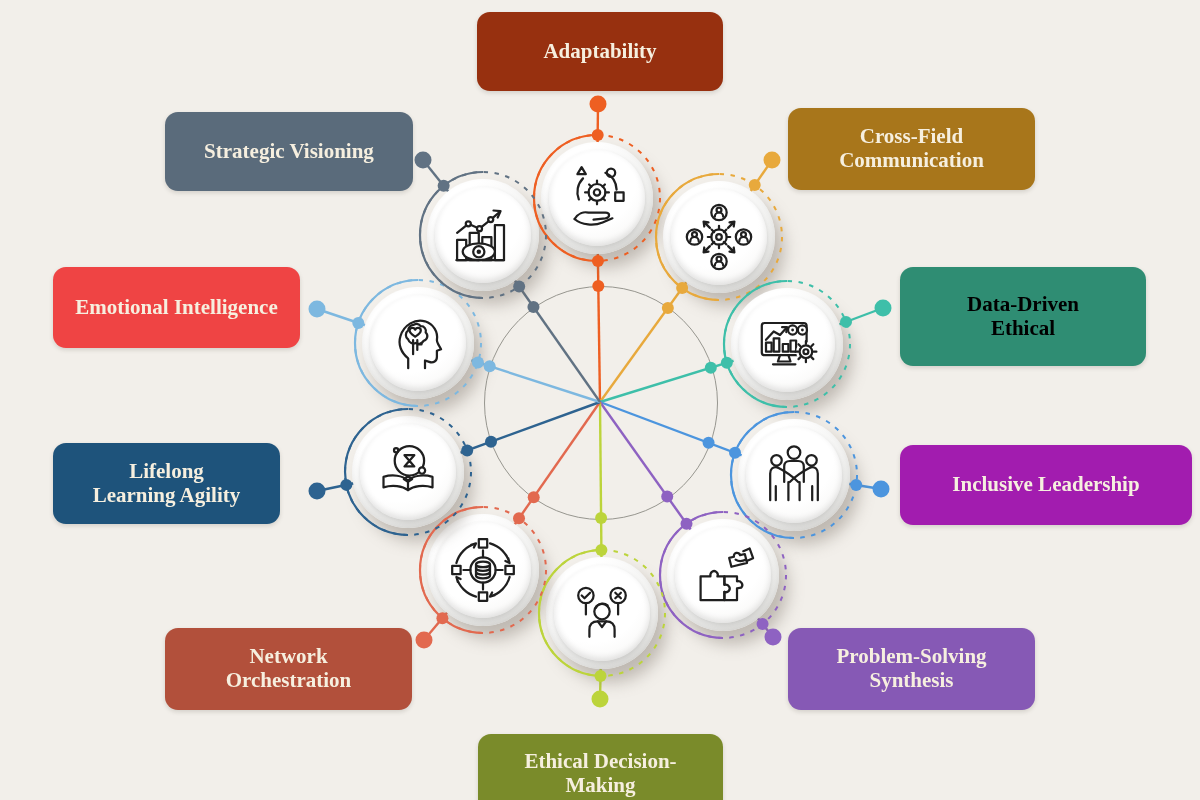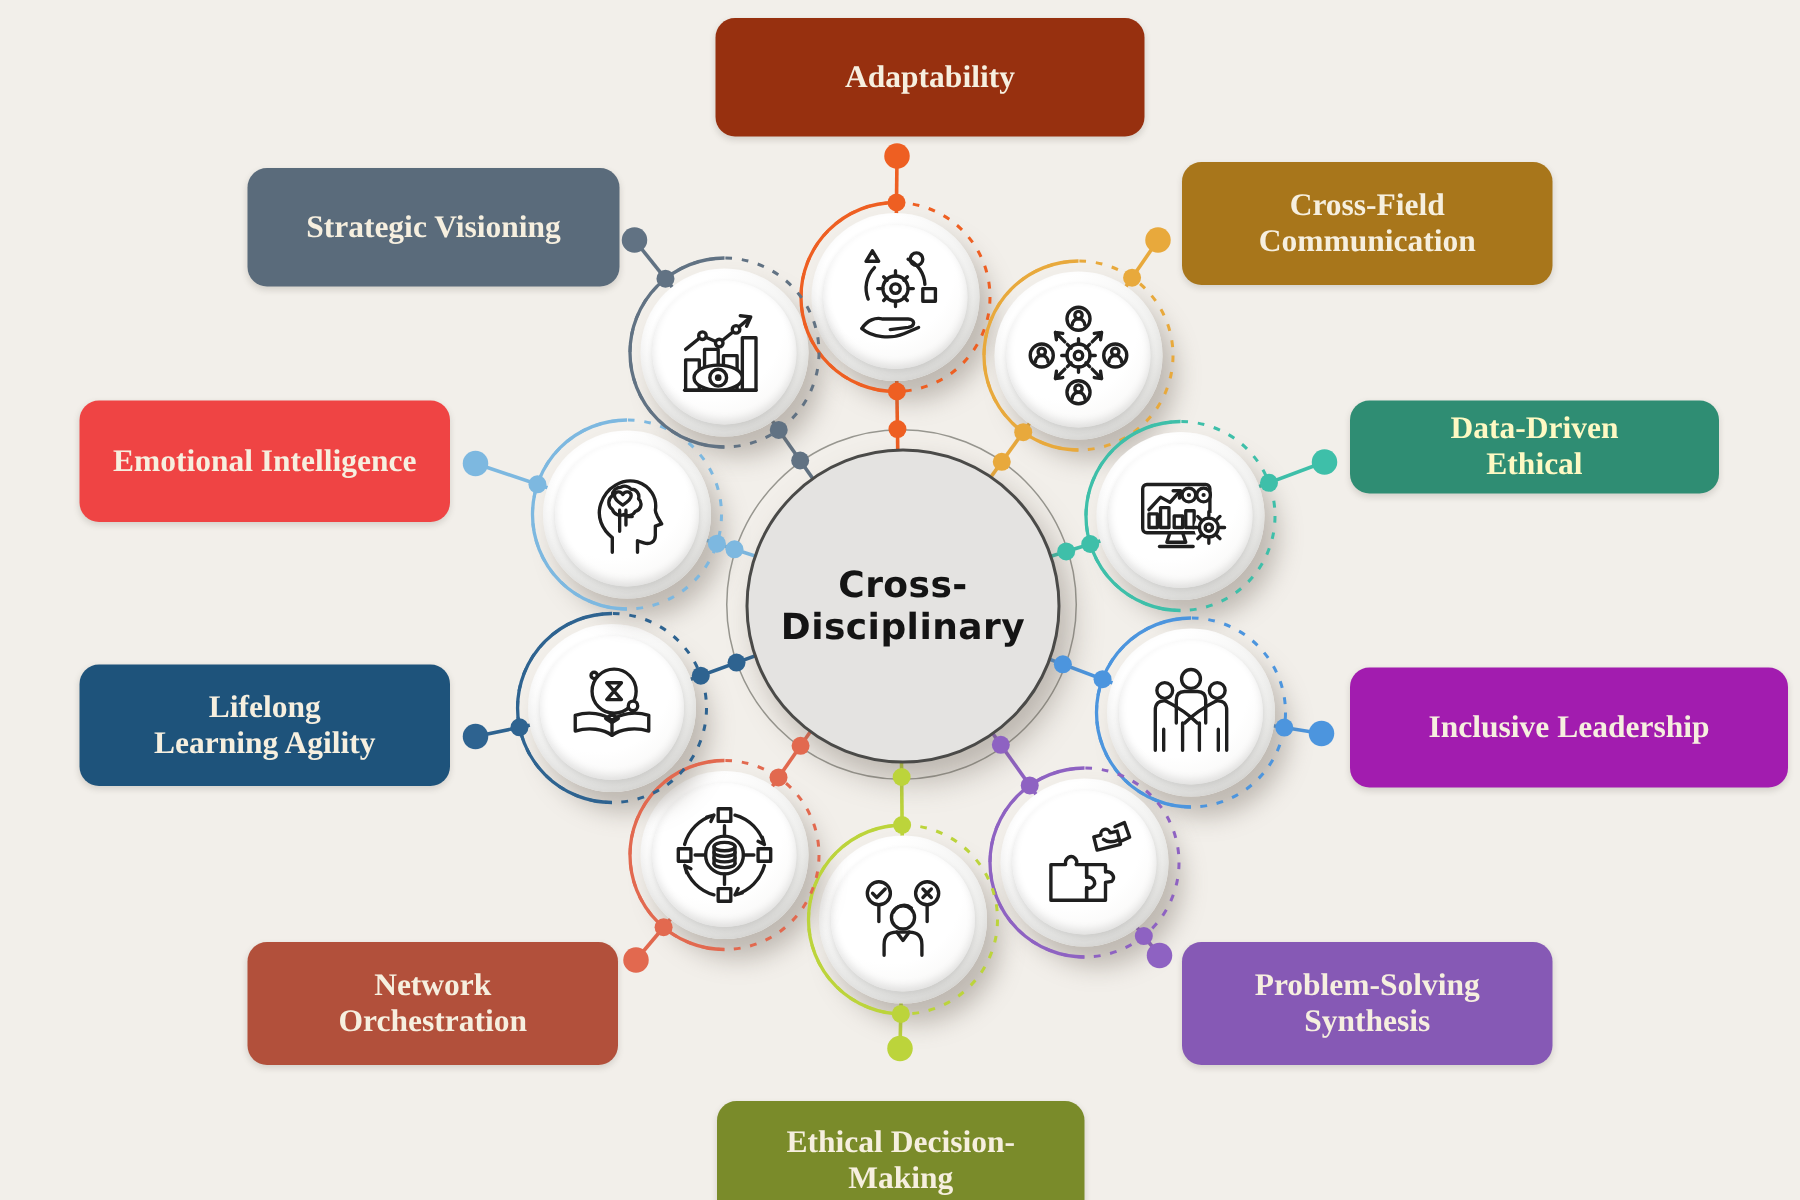--- a/index.html
+++ b/index.html
@@ -47,47 +47,47 @@
       <line x1="424" y1="640" x2="483" y2="570" stroke="#E2694F" stroke-width="2.4"></line>
       <line x1="483" y1="570" x2="600" y2="402" stroke="#E2694F" stroke-width="2.4"></line>
       <line x1="317" y1="491" x2="408" y2="472" stroke="#2E6390" stroke-width="2.4"></line>
       <line x1="408" y1="472" x2="600" y2="402" stroke="#2E6390" stroke-width="2.4"></line>
       <line x1="317" y1="309" x2="418" y2="343" stroke="#7DB8E0" stroke-width="2.4"></line>
       <line x1="418" y1="343" x2="600" y2="402" stroke="#7DB8E0" stroke-width="2.4"></line>
       <line x1="423" y1="160" x2="483" y2="235" stroke="#617283" stroke-width="2.4"></line>
       <line x1="483" y1="235" x2="600" y2="402" stroke="#617283" stroke-width="2.4"></line>
     </svg>
   <div id="boxes">
-      <div class="label-box" style="left: 477px; top: 12px; width: 286px; height: 79px; background: rgb(151, 48, 15); color: rgb(246, 239, 223);">
+      <div class="label-box" style="left: 477px; top: 12px; width: 246px; height: 79px; background: rgb(151, 48, 15); color: rgb(246, 239, 223);">
         <span>Adaptability</span>
       </div>
       <div class="label-box" style="left: 788px; top: 108px; width: 247px; height: 82px; background: rgb(168, 118, 27); color: rgb(246, 239, 223);">
         <span>Cross-Field</span>
         <span>Communication</span>
       </div>
-      <div class="label-box" style="left: 900px; top: 267px; width: 246px; height: 62px; background: rgb(47, 141, 115); color: #fef9c3;">
+      <div class="label-box" style="left: 900px; top: 267px; width: 246px; height: 99px; background: rgb(47, 141, 115); color: #000000;">
         <span>Data-Driven</span>
         <span>Ethical</span>
       </div>
       <div class="label-box" style="left: 900px; top: 445px; width: 292px; height: 80px; background: #a21caf; color: rgb(246, 239, 223);">
         <span>Inclusive Leadership</span>
       </div>
       <div class="label-box" style="left: 788px; top: 628px; width: 247px; height: 82px; background: rgb(134, 89, 181); color: rgb(246, 239, 223);">
         <span>Problem-Solving</span>
         <span>Synthesis</span>
       </div>
       <div class="label-box" style="left: 478px; top: 710px; width: 245px; height: 80px; background: rgb(122, 139, 42); color: rgb(246, 239, 223); margin-top: 24px;">
         <span>Ethical Decision-</span>
         <span>Making</span>
       </div>
       <div class="label-box" style="left: 165px; top: 628px; width: 247px; height: 82px; background: rgb(178, 80, 59); color: rgb(246, 239, 223);">
         <span>Network</span>
         <span>Orchestration</span>
       </div>
-      <div class="label-box" style="left: 53px; top: 443px; width: 247px; height: 81px; background: rgb(30, 83, 123); color: rgb(246, 239, 223); align-items: center;">
+      <div class="label-box" style="left: 53px; top: 443px; width: 227px; height: 81px; background: rgb(30, 83, 123); color: rgb(246, 239, 223); align-items: center;">
         <span>Lifelong</span>
         <span>Learning Agility</span>
       </div>
       <div class="label-box" style="left: 53px; top: 267px; width: 247px; height: 81px; background: #ef4444; color: rgb(246, 239, 223);">
         <span>Emotional Intelligence</span>
       </div>
       <div class="label-box" style="left: 165px; top: 112px; width: 248px; height: 79px; background: rgb(90, 107, 123); color: rgb(246, 239, 223);">
         <span>Strategic Visioning</span>
       </div>
     </div>
@@ -274,26 +274,20 @@
               <path d="M12,86 h68"></path>
               <ellipse cx="44" cy="74" rx="23" ry="12" fill="#fff"></ellipse>
               <circle cx="44" cy="74" r="8" fill="#fff"></circle>
               <circle cx="44" cy="74" r="3.2" fill="#1F1F1F" stroke="none"></circle>
             </g>
           </svg>
         </div>
       </div>
     </div>
   <div class="center-ring" id="centerRing" style="left: 484px; top: 286px; width: 232px; height: 232px;"></div>
-  <div class="center-circle" id="centerCircle" style="left: 497px; top: 299px; width: 206px; height: 206px; background: rgb(228, 227, 225); border-color: rgb(74, 74, 72); color: rgb(20, 20, 20);">
-    <div class="center-title">
-      <div>Cross-</div>
-      <div>Disciplinary</div>
-    </div>
-  </div>
   <svg id="overlay" class="abs" width="1200" height="800">
       <circle cx="597" cy="198" r="63" fill="none" stroke="#EE5F22" stroke-width="2" stroke-dasharray="4.5 6.5"></circle>
       <path d="M 597 135 A 63 63 0 0 0 597 261" fill="none" stroke="#EE5F22" stroke-width="2.2"></path>
       <circle cx="598" cy="104" r="8.5" fill="#EE5F22"></circle>
       <circle cx="597.6701748440537" cy="135.00356465895553" r="6" fill="#EE5F22"></circle>
       <circle cx="597.9263704238382" cy="260.99318882099743" r="6" fill="#EE5F22"></circle>
       <circle cx="598.2943020767424" cy="286.01254121848086" r="6" fill="#EE5F22"></circle>
       <circle cx="719" cy="237" r="63" fill="none" stroke="#E8A93C" stroke-width="2" stroke-dasharray="4.5 6.5"></circle>
       <path d="M 719 174 A 63 63 0 0 0 719 300" fill="none" stroke="#E8A93C" stroke-width="2.2"></path>
       <circle cx="772" cy="160" r="8.5" fill="#E8A93C"></circle>

